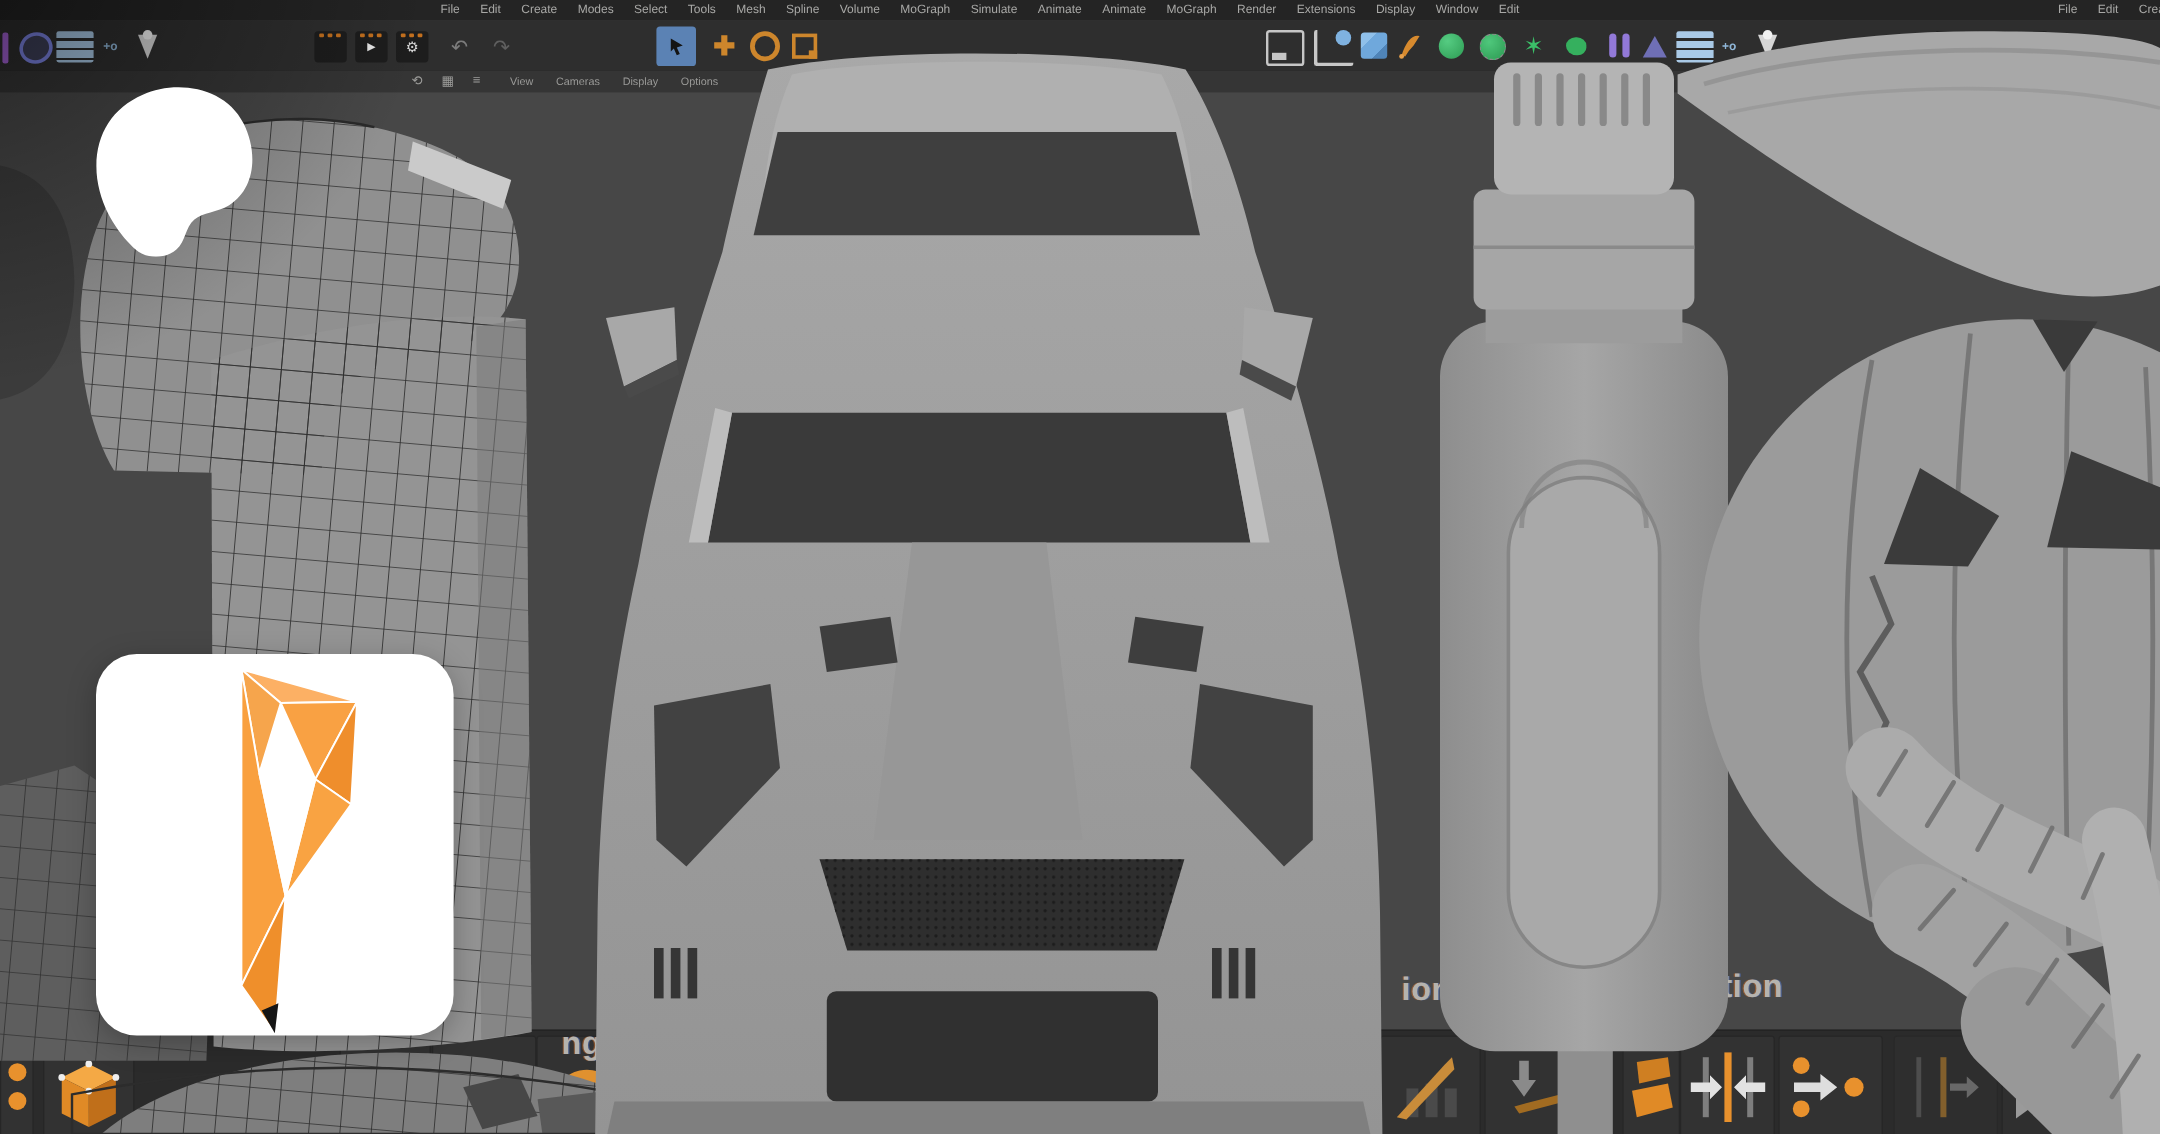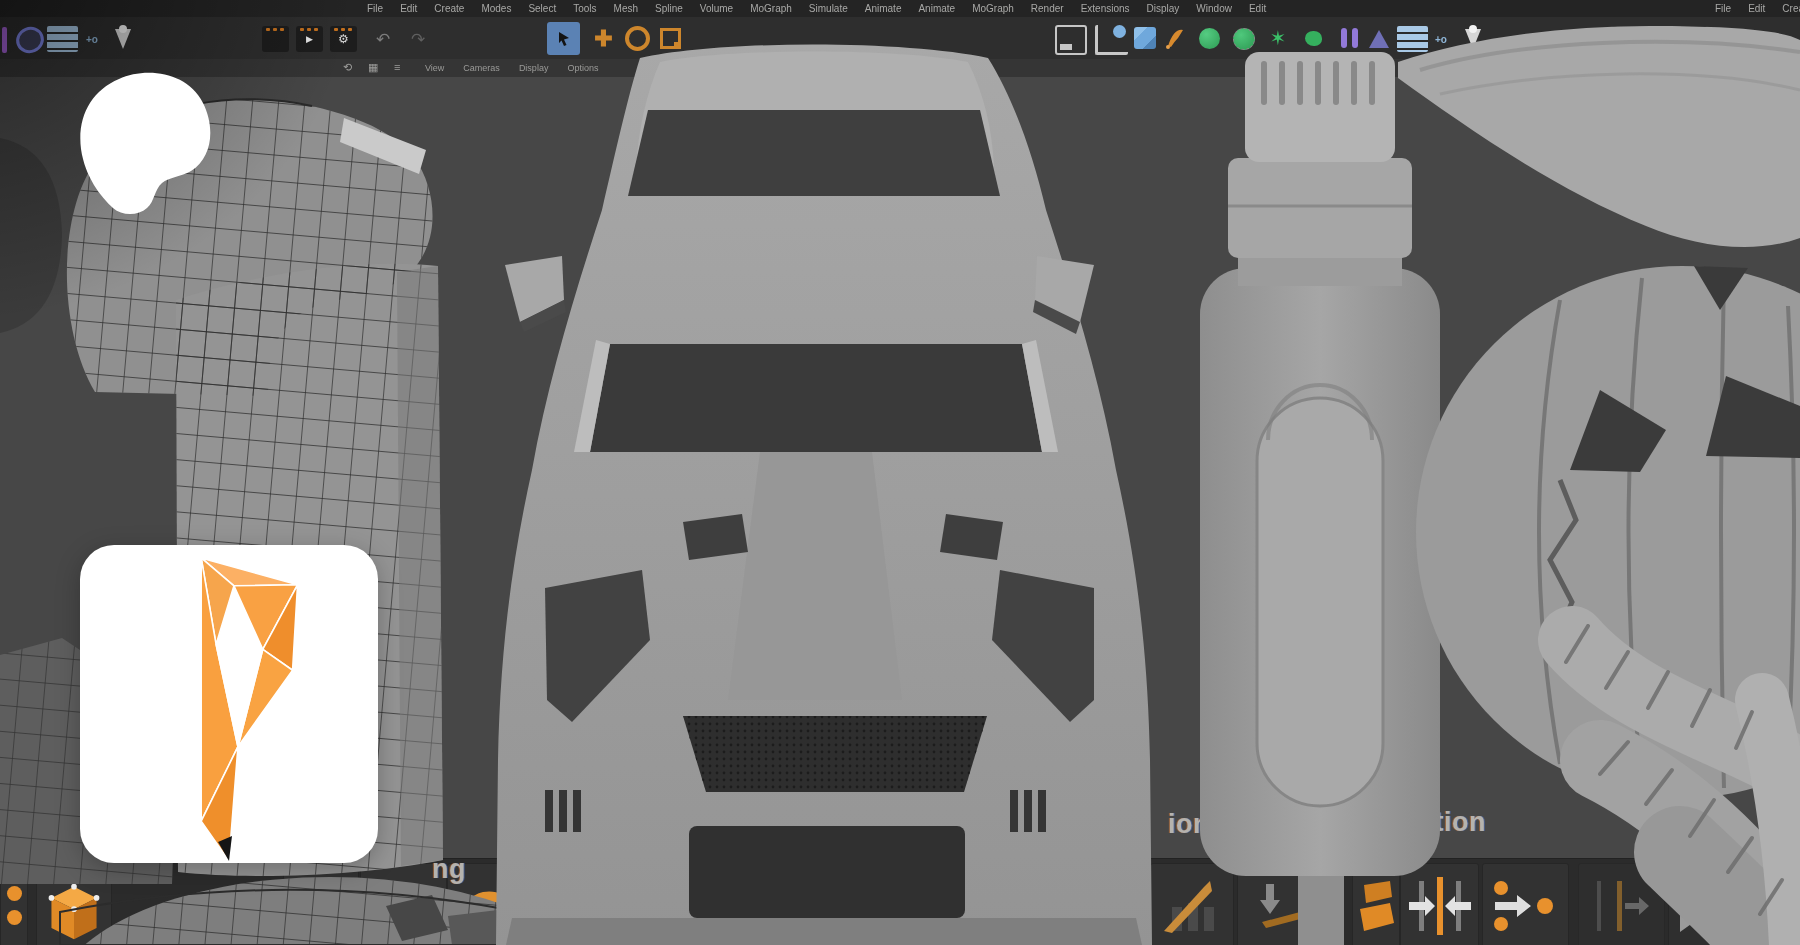--- a/index.html
+++ b/index.html
@@ -202,21 +202,21 @@
 
     <span class="glyph abs" style="left:1636px;top:1px;font-size:12px;">✥</span>
     <span class="glyph abs" style="left:1658px;top:1px;font-size:12px;">⊕</span>
     <span class="glyph abs" style="left:1680px;top:1px;font-size:12px;">↻</span>
     <span class="glyph abs" style="left:1700px;top:1px;font-size:12px;">⬓</span>
   </div>
 
   <div class="abs" style="left:0;top:77px;width:1800px;height:781px;background:#474747;z-index:1;"></div>
 
   <span class="abs frag" style="left:2px;top:849px;">tio</span>
-  <span class="abs frag" style="left:432px;top:810px;margin-top:44px;">ng</span>
+  <span class="abs frag" style="left:468px;top:810px;margin-top:44px;">ng</span>
   <span class="abs frag" style="left:1168px;top:809px;">ion...</span>
   <span class="abs frag" style="left:1419px;top:807px;">ction</span>
 
   <div class="abs bottomstrip">
     <div class="btile" style="left:0;top:4px;width:26px;height:83px;justify-content:center;gap:9px;">
       <i style="width:15px;height:15px;border-radius:50%;background:#e8912d;display:block;"></i>
       <i style="width:15px;height:15px;border-radius:50%;background:#e8912d;display:block;"></i>
     </div>
     <div class="btile" style="left:36px;top:16px;width:74px;height:71px;justify-content:center;">
       <svg width="64" height="62" viewBox="0 0 68 66">

